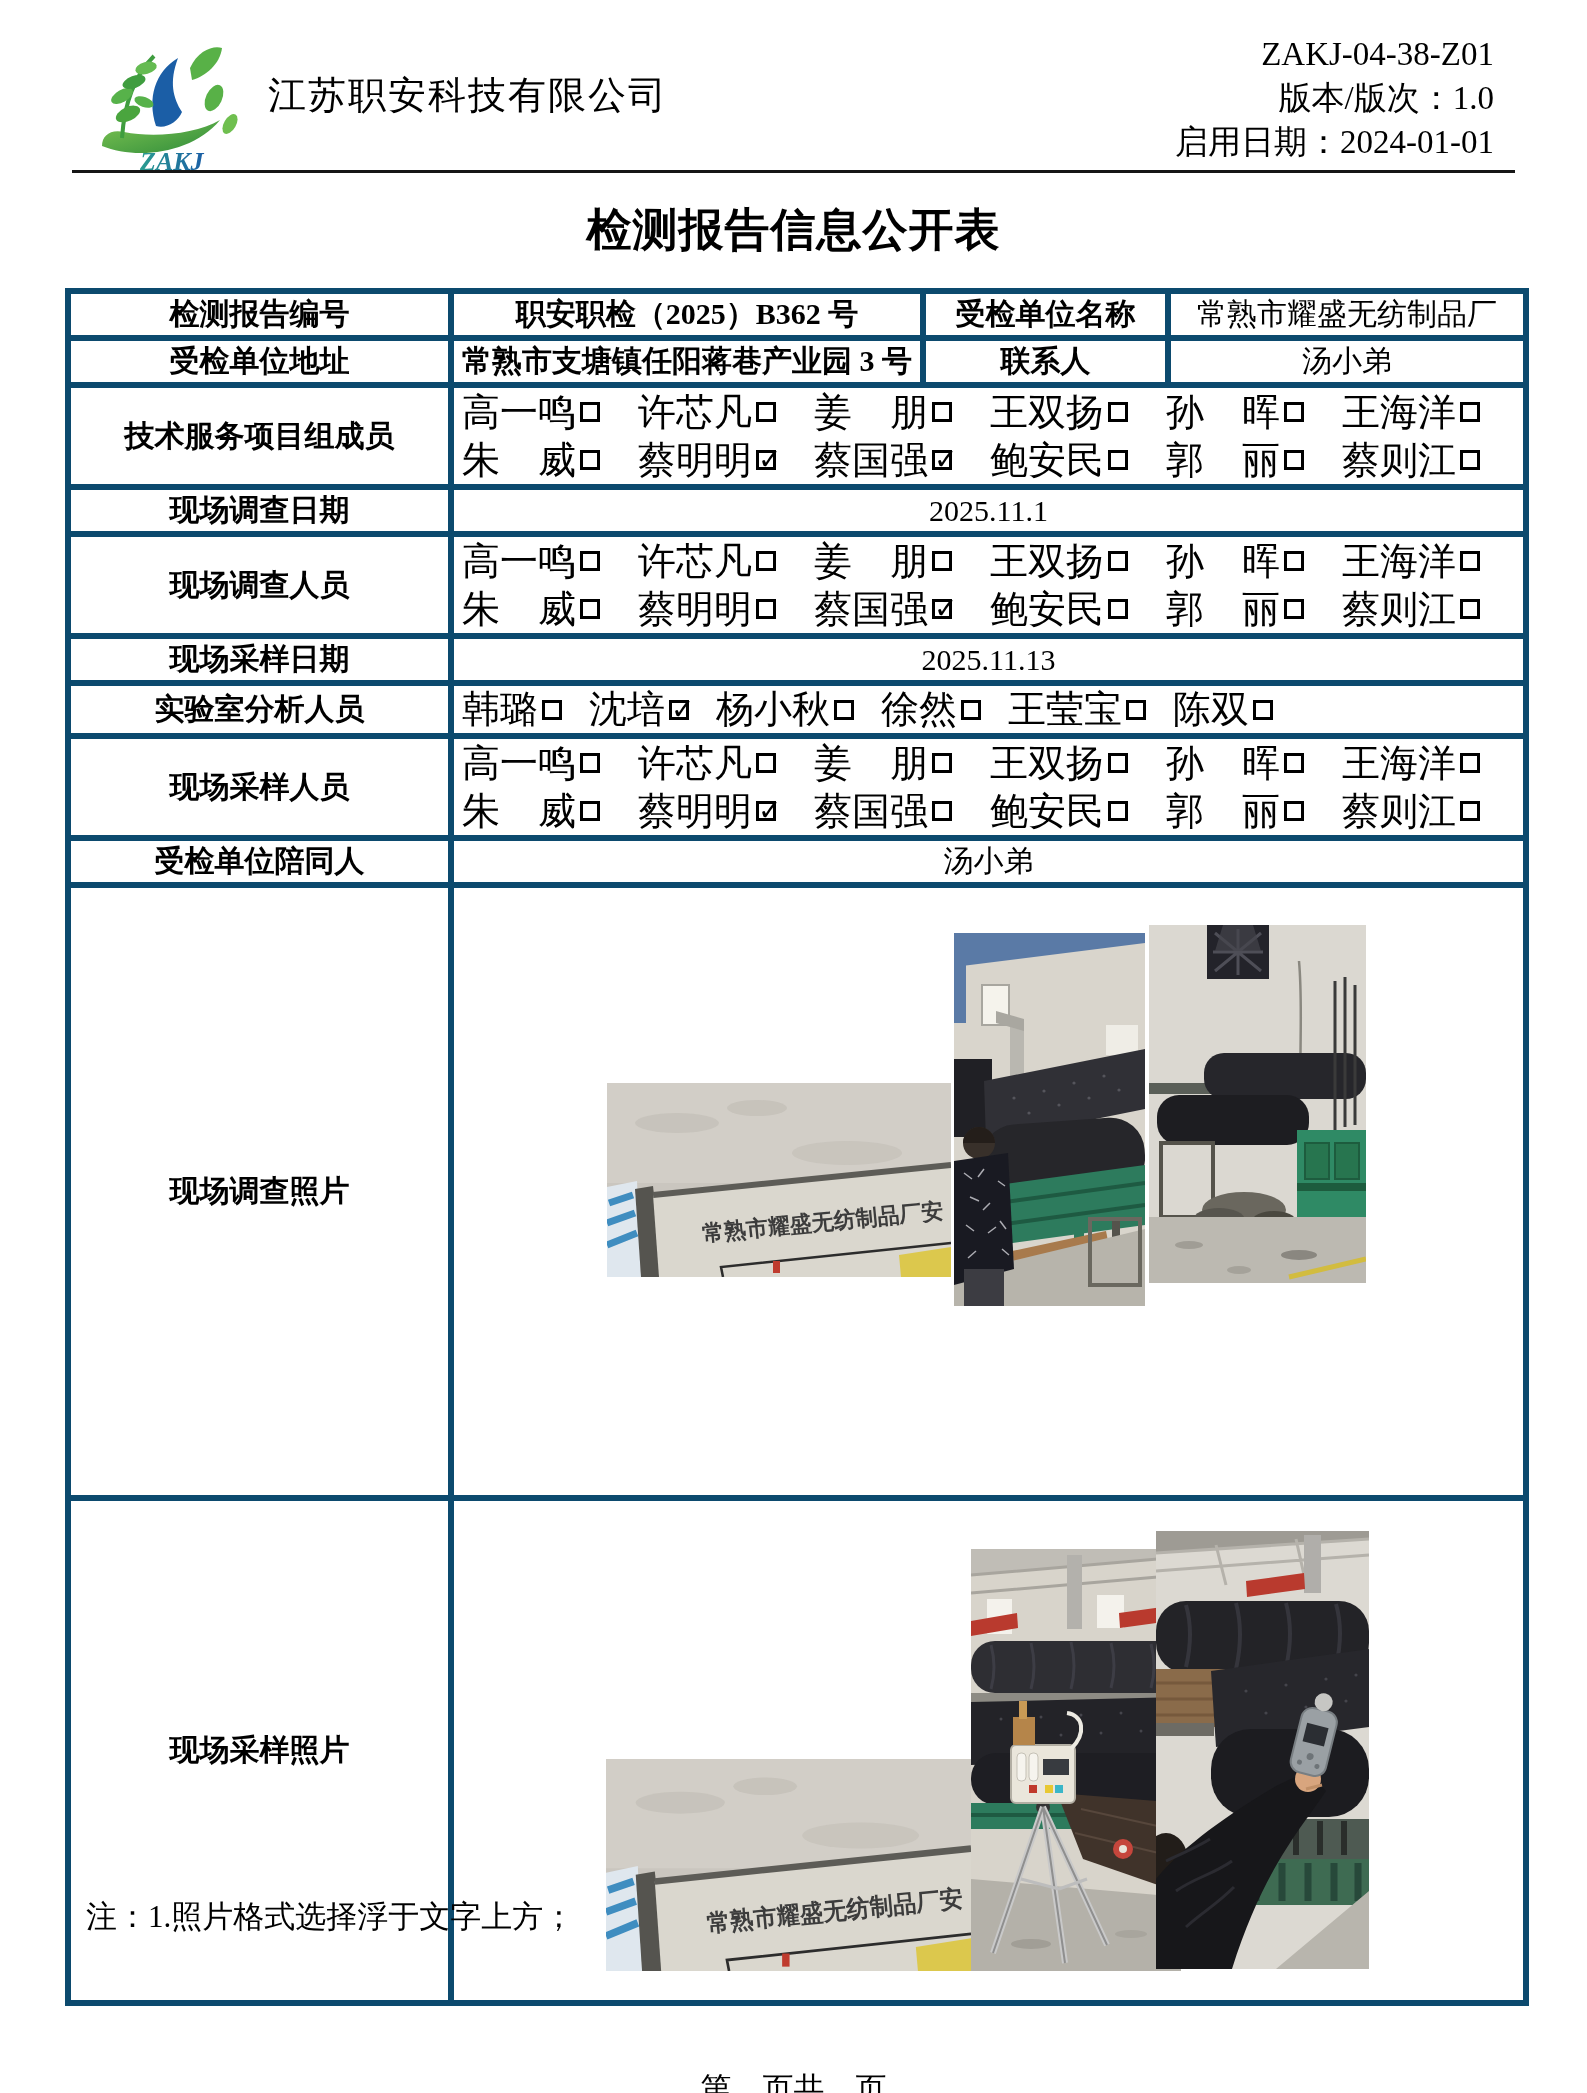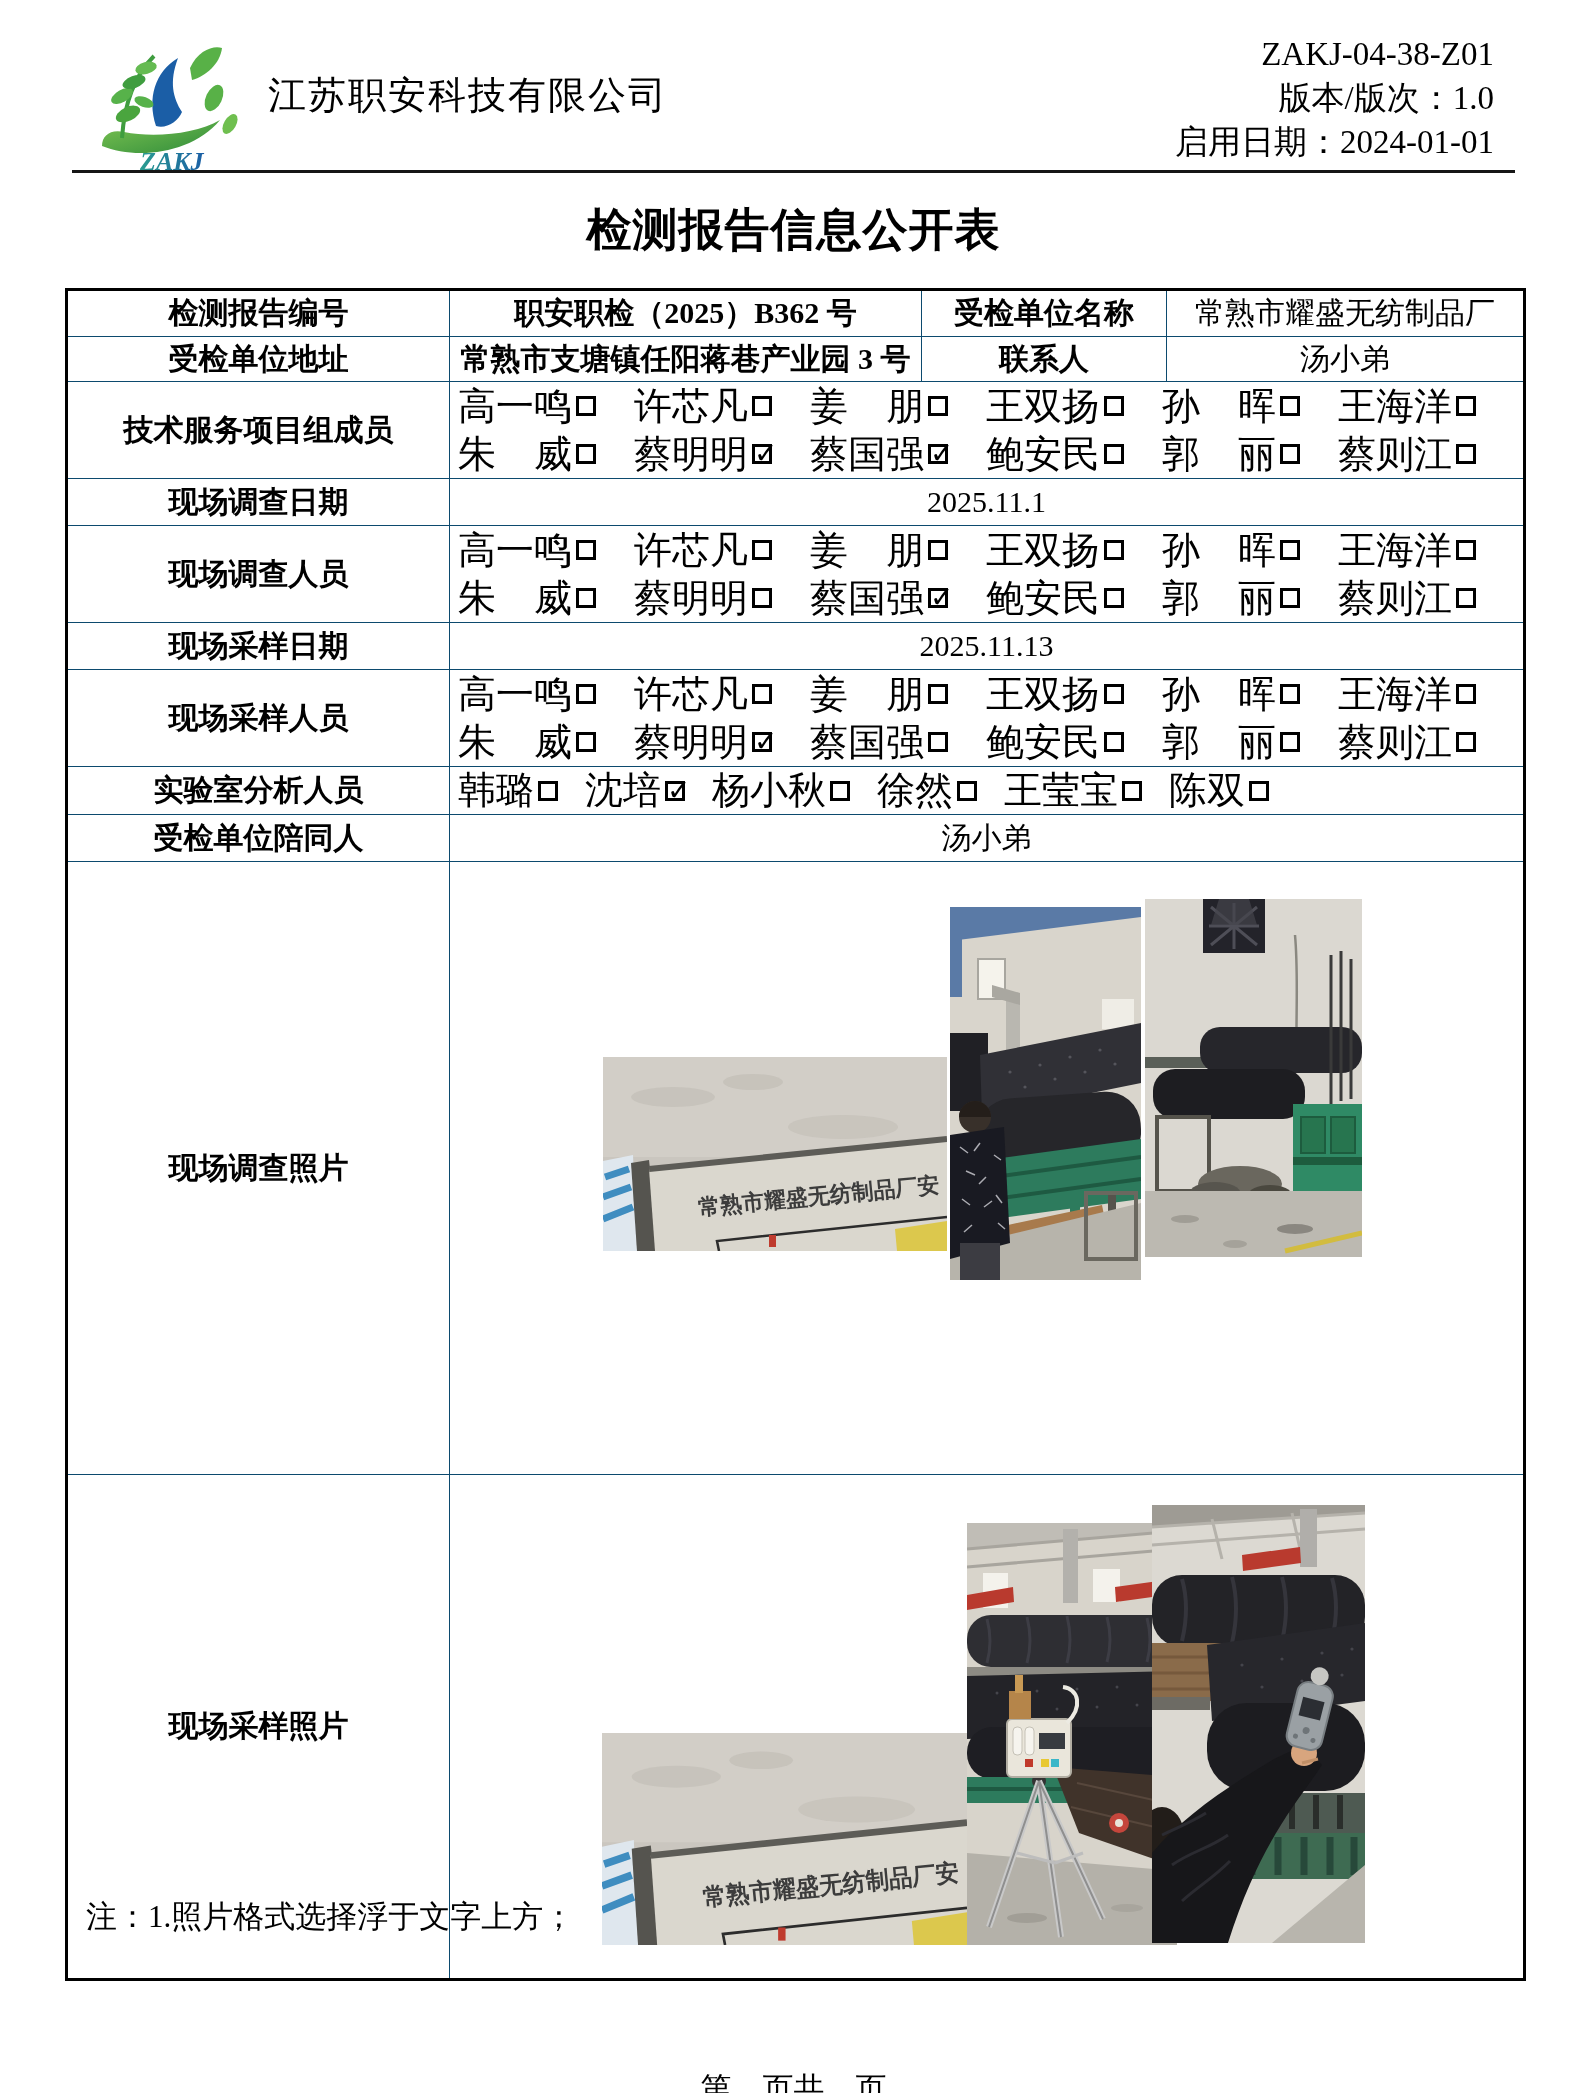--- a/index.html
+++ b/index.html
@@ -11,21 +11,21 @@
   .company-name{position:absolute;left:268px;top:70px;font-size:38px;letter-spacing:2px;}
   .doc-meta{position:absolute;right:93px;top:32px;text-align:right;font-size:33px;line-height:44px;}
   .header-rule{position:absolute;left:72px;top:170px;width:1443px;border-top:3px solid #161616;}
 
   .page-title{position:absolute;left:0;top:200px;width:100%;text-align:center;
               font-size:45px;font-weight:bold;letter-spacing:1px;}
 
   
   table.info{position:absolute;left:65px;top:288px;width:1458px;border-collapse:collapse;
              table-layout:fixed;border:3px solid #000;font-size:30px;}
-  table.info td{border:1px solid #0c4a6e;padding:0;vertical-align:middle;text-align:center;overflow:hidden;}
+  table.info td{border:6px solid #0c4a6e;padding:0;vertical-align:middle;text-align:center;overflow:hidden;}
   td.lbl{font-weight:bold;}
   td.vleft{text-align:left;padding-left:14px;font-weight:bold;}
   .nl{display:flex;align-items:center;height:48px;padding-left:8px;}
   .nl.single{height:47px;}
   .pi{display:inline-flex;align-items:center;flex:0 0 176px;width:176px;font-size:38px;}
   .pi.auto{flex:0 0 auto;width:auto;margin-right:27px;}
   .nm{white-space:pre;}
   .cb{box-sizing:border-box;width:20px;height:20px;border:3px solid #000;margin-left:4px;
       position:relative;flex:0 0 auto;background:#fff;}
   .cb.checked::after{content:"\2713";position:absolute;left:-1px;top:-10px;font-size:28px;
@@ -242,78 +242,20 @@
               </span>
         </div>
       </td>
     </tr>
 
     <tr style="height:47px">
       <td class="lbl">现场采样日期</td>
       <td colspan="3">2025.11.13</td>
     </tr>
 
-    <tr style="height:96px">
-      <td class="lbl">现场采样人员</td>
-      <td colspan="3">
-        <div class="nl">
-          <span class="pi">
-                <span class="nm">高一鸣</span>
-                <span class="cb"></span>
-              </span>
-          <span class="pi">
-                <span class="nm">许芯凡</span>
-                <span class="cb"></span>
-              </span>
-          <span class="pi">
-                <span class="nm">姜　朋</span>
-                <span class="cb"></span>
-              </span>
-          <span class="pi">
-                <span class="nm">王双扬</span>
-                <span class="cb"></span>
-              </span>
-          <span class="pi">
-                <span class="nm">孙　晖</span>
-                <span class="cb"></span>
-              </span>
-          <span class="pi">
-                <span class="nm">王海洋</span>
-                <span class="cb"></span>
-              </span>
-        </div>
-        <div class="nl">
-          <span class="pi">
-                <span class="nm">朱　威</span>
-                <span class="cb"></span>
-              </span>
-          <span class="pi">
-                <span class="nm">蔡明明</span>
-                <span class="cb checked"></span>
-              </span>
-          <span class="pi">
-                <span class="nm">蔡国强</span>
-                <span class="cb"></span>
-              </span>
-          <span class="pi">
-                <span class="nm">鲍安民</span>
-                <span class="cb"></span>
-              </span>
-          <span class="pi">
-                <span class="nm">郭　丽</span>
-                <span class="cb"></span>
-              </span>
-          <span class="pi">
-                <span class="nm">蔡则江</span>
-                <span class="cb"></span>
-              </span>
-        </div>
-      </td>
-    </tr>
-
     <tr style="height:47px">
       <td class="lbl">实验室分析人员</td>
       <td colspan="3">
         <div class="nl single">
           <span class="pi auto">
                 <span class="nm">韩璐</span>
                 <span class="cb"></span>
               </span>
           <span class="pi auto">
                 <span class="nm">沈培</span>
@@ -326,20 +268,78 @@
           <span class="pi auto">
                 <span class="nm">徐然</span>
                 <span class="cb"></span>
               </span>
           <span class="pi auto">
                 <span class="nm">王莹宝</span>
                 <span class="cb"></span>
               </span>
           <span class="pi auto">
                 <span class="nm">陈双</span>
+                <span class="cb"></span>
+              </span>
+        </div>
+      </td>
+    </tr>
+
+    <tr style="height:96px">
+      <td class="lbl">现场采样人员</td>
+      <td colspan="3">
+        <div class="nl">
+          <span class="pi">
+                <span class="nm">高一鸣</span>
+                <span class="cb"></span>
+              </span>
+          <span class="pi">
+                <span class="nm">许芯凡</span>
+                <span class="cb"></span>
+              </span>
+          <span class="pi">
+                <span class="nm">姜　朋</span>
+                <span class="cb"></span>
+              </span>
+          <span class="pi">
+                <span class="nm">王双扬</span>
+                <span class="cb"></span>
+              </span>
+          <span class="pi">
+                <span class="nm">孙　晖</span>
+                <span class="cb"></span>
+              </span>
+          <span class="pi">
+                <span class="nm">王海洋</span>
+                <span class="cb"></span>
+              </span>
+        </div>
+        <div class="nl">
+          <span class="pi">
+                <span class="nm">朱　威</span>
+                <span class="cb"></span>
+              </span>
+          <span class="pi">
+                <span class="nm">蔡明明</span>
+                <span class="cb checked"></span>
+              </span>
+          <span class="pi">
+                <span class="nm">蔡国强</span>
+                <span class="cb"></span>
+              </span>
+          <span class="pi">
+                <span class="nm">鲍安民</span>
+                <span class="cb"></span>
+              </span>
+          <span class="pi">
+                <span class="nm">郭　丽</span>
+                <span class="cb"></span>
+              </span>
+          <span class="pi">
+                <span class="nm">蔡则江</span>
                 <span class="cb"></span>
               </span>
         </div>
       </td>
     </tr>
 
     <tr style="height:47px">
       <td class="lbl">受检单位陪同人</td>
       <td colspan="3">汤小弟</td>
     </tr>

